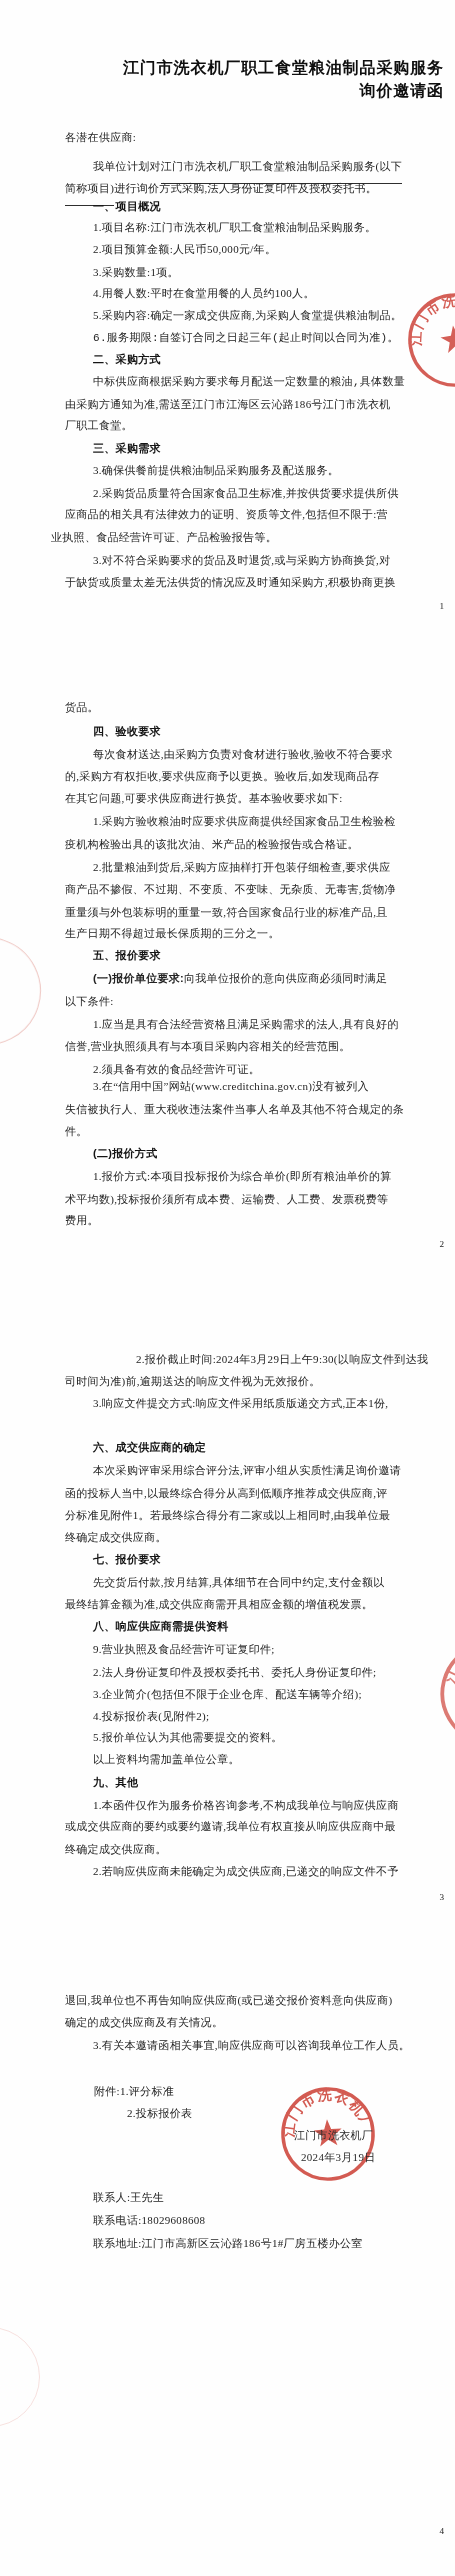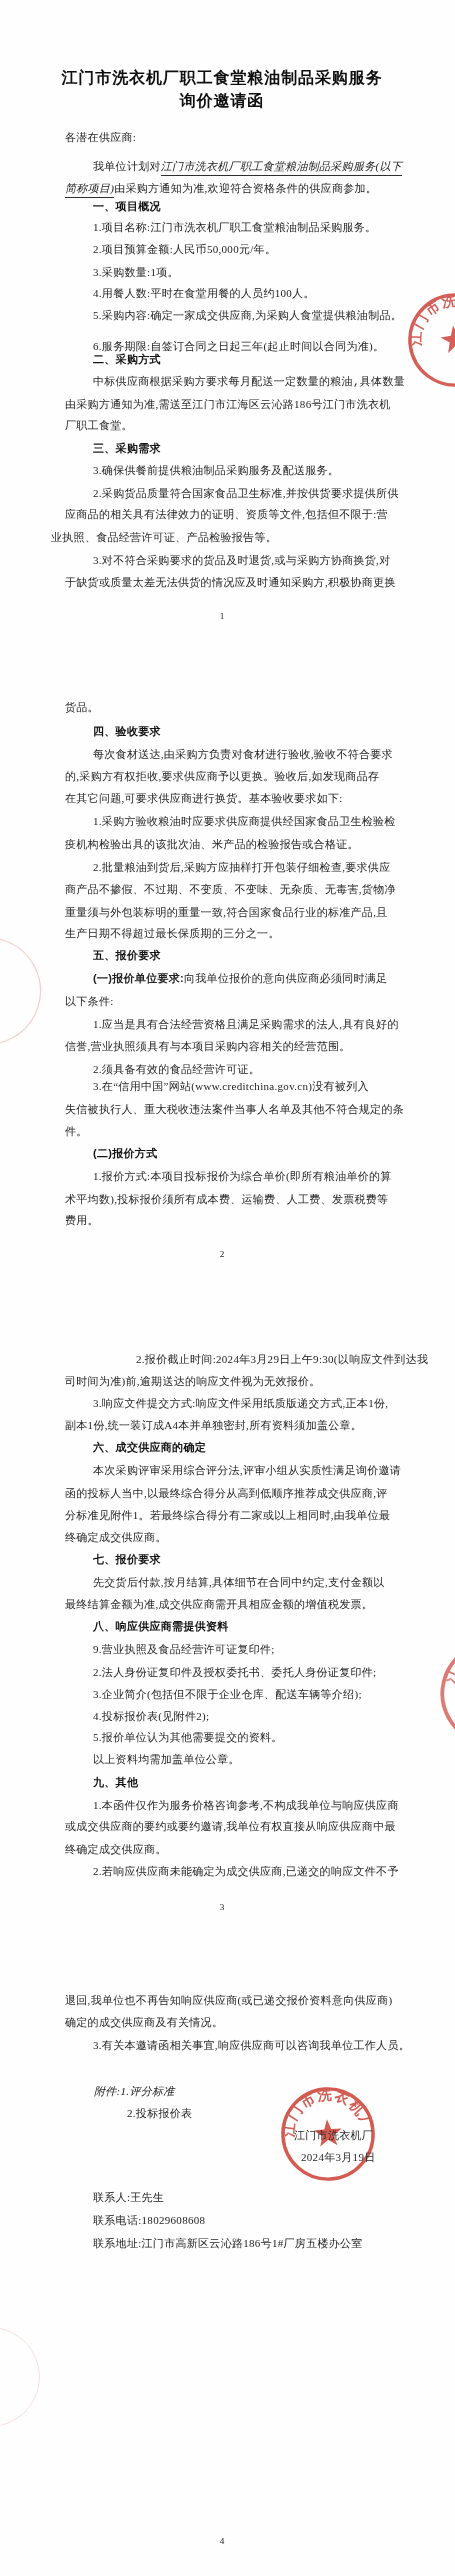--- a/index.html
+++ b/index.html
@@ -6,32 +6,32 @@
   #doc{
     position:relative;width:456px;height:2576px;margin:0 auto;
     background:#fefefe;overflow:hidden;
     font-family:"Liberation Serif","DejaVu Serif",serif;
     color:#232323;
   }
   .ln{
     position:absolute;height:22.4px;line-height:22.4px;
     font-size:11px;letter-spacing:0.3px;white-space:nowrap;
   }
-  .ctr{left:0;width:444px;text-align:center;margin-top:10px;}
+  .ctr{left:0;width:444px;text-align:right;}
   .title{
     font-size:16px;font-weight:700;letter-spacing:0.9px;color:#0f0f0f;
     font-family:"Liberation Sans","DejaVu Sans",sans-serif;
   }
   .h{
     font-weight:700;color:#141414;
     font-family:"Liberation Sans","DejaVu Sans",sans-serif;
   }
   .pg{font-size:9.2px;letter-spacing:0;}
   .sign{color:#2a2a2a;}
-  .u{border-bottom:0.9px solid #2e2e2e;padding-bottom:3px;font-style:italic;}
+  .u{border-bottom:0.9px solid #2e2e2e;padding-bottom:11px;}
   .b{font-weight:700;font-family:"Liberation Sans","DejaVu Sans",sans-serif;}
   .stamp{position:absolute;pointer-events:none;}
   .stamp-a{left:406px;top:291px;width:98px;height:98px;opacity:.88;transform:rotate(-8deg);}
   .stamp-e{left:438px;top:1639px;width:109px;height:109px;opacity:.72;transform:rotate(14deg);}
   .stamp-b{left:279px;top:2085px;width:98px;height:98px;opacity:.9;transform:rotate(-4deg);}
   .ghost{
     position:absolute;border-radius:50%;pointer-events:none;
     border:1.7px solid rgba(209,88,76,0.30);
   }
   .ghost-c{left:-67px;top:937px;width:106px;height:106px;transform:rotate(18deg);
@@ -69,28 +69,28 @@
   <svg class="stamp stamp-b" viewBox="0 0 200 200">
       <use href="#seal"></use>
     </svg>
 
   <div class="ghost ghost-d"></div>
 
 <div class="ln title ctr" style="top: 57px;"><span>江门市洗衣机厂职工食堂粮油制品采购服务</span></div>
     <div class="ln title ctr" style="top: 80px;"><span>询价邀请函</span></div>
     <div class="ln" style="top: 126px; left: 65px;"><span>各潜在供应商:</span></div>
     <div class="ln" style="top: 155px; left: 93px;"><span>我单位计划对</span><span class="u">江门市洗衣机厂职工食堂粮油制品采购服务(以下</span></div>
-    <div class="ln" style="top: 177px; left: 65px;"><span class="u">简称项目)</span><span>由采购方通知为准,欢迎符合资格条件的供应商参加。</span></div>
+    <div class="ln" style="top: 177px; left: 65px;"><span class="u">简称项目)</span><span>进行询价方式采购,法人身份证复印件及授权委托书。</span></div>
     <div class="ln h" style="top: 195px; left: 93px;"><span>一、项目概况</span></div>
     <div class="ln" style="top: 216px; left: 93px;"><span>1.项目名称:江门市洗衣机厂职工食堂粮油制品采购服务。</span></div>
     <div class="ln" style="top: 238px; left: 93px;"><span>2.项目预算金额:人民币50,000元/年。</span></div>
     <div class="ln" style="top: 261px; left: 93px;"><span>3.采购数量:1项。</span></div>
     <div class="ln" style="top: 282px; left: 93px;"><span>4.用餐人数:平时在食堂用餐的人员约100人。</span></div>
     <div class="ln" style="top: 304px; left: 93px;"><span>5.采购内容:确定一家成交供应商,为采购人食堂提供粮油制品。</span></div>
-    <div class="ln" style="top: 335px; left: 93px;"><span>6.服务期限:自签订合同之日起三年(起止时间以合同为准)。</span></div>
+    <div class="ln" style="top: 327px; left: 93px; font-family: Liberation Mono, monospace;"><span>6.服务期限:自签订合同之日起三年(起止时间以合同为准)。</span></div>
     <div class="ln h" style="top: 348px; left: 93px;"><span>二、采购方式</span></div>
     <div class="ln" style="top: 371px; left: 93px; font-family: Liberation Mono, monospace;"><span>中标供应商根据采购方要求每月配送一定数量的粮油,具体数量</span></div>
     <div class="ln" style="top: 393px; left: 65px;"><span>由采购方通知为准,需送至江门市江海区云沁路186号江门市洗衣机</span></div>
     <div class="ln" style="top: 414px; left: 65px;"><span>厂职工食堂。</span></div>
     <div class="ln h" style="top: 437px; left: 93px;"><span>三、采购需求</span></div>
     <div class="ln" style="top: 459px; left: 93px;"><span>3.确保供餐前提供粮油制品采购服务及配送服务。</span></div>
     <div class="ln" style="top: 482px; left: 93px;"><span>2.采购货品质量符合国家食品卫生标准,并按供货要求提供所供</span></div>
     <div class="ln" style="top: 503px; left: 65px;"><span>应商品的相关具有法律效力的证明、资质等文件,包括但不限于:营</span></div>
     <div class="ln" style="top: 526px; left: 51px;"><span>业执照、食品经营许可证、产品检验报告等。</span></div>
     <div class="ln" style="top: 549px; left: 93px;"><span>3.对不符合采购要求的货品及时退货,或与采购方协商换货,对</span></div>
@@ -117,21 +117,20 @@
     <div class="ln" style="top: 1098px; left: 65px;"><span>失信被执行人、重大税收违法案件当事人名单及其他不符合规定的条</span></div>
     <div class="ln" style="top: 1120px; left: 65px;"><span>件。</span></div>
     <div class="ln h" style="top: 1142px; left: 93px;"><span>(二)报价方式</span></div>
     <div class="ln" style="top: 1165px; left: 93px;"><span>1.报价方式:本项目投标报价为综合单价(即所有粮油单价的算</span></div>
     <div class="ln" style="top: 1188px; left: 65px;"><span>术平均数),投标报价须所有成本费、运输费、人工费、发票税费等</span></div>
     <div class="ln" style="top: 1209px; left: 65px;"><span>费用。</span></div>
     <div class="ln pg ctr" style="top: 1233px;"><span>2</span></div>
     <div class="ln" style="top: 1348px; left: 93px; margin-left: 43px;"><span>2.报价截止时间:2024年3月29日上午9:30(以响应文件到达我</span></div>
     <div class="ln" style="top: 1370px; left: 65px;"><span>司时间为准)前,逾期送达的响应文件视为无效报价。</span></div>
     <div class="ln" style="top: 1392px; left: 93px;"><span>3.响应文件提交方式:响应文件采用纸质版递交方式,正本1份,</span></div>
-    <div class="ln" style="top: 1414px; left: 65px;"><span>副本1份,统一装订成A4本并单独密封,所有资料须加盖公章。</span></div>
     <div class="ln h" style="top: 1436px; left: 93px;"><span>六、成交供应商的确定</span></div>
     <div class="ln" style="top: 1459px; left: 93px;"><span>本次采购评审采用综合评分法,评审小组从实质性满足询价邀请</span></div>
     <div class="ln" style="top: 1482px; left: 65px;"><span>函的投标人当中,以最终综合得分从高到低顺序推荐成交供应商,评</span></div>
     <div class="ln" style="top: 1504px; left: 65px;"><span>分标准见附件1。若最终综合得分有二家或以上相同时,由我单位最</span></div>
     <div class="ln" style="top: 1526px; left: 65px;"><span>终确定成交供应商。</span></div>
     <div class="ln h" style="top: 1548px; left: 93px;"><span>七、报价要求</span></div>
     <div class="ln" style="top: 1571px; left: 93px;"><span>先交货后付款,按月结算,具体细节在合同中约定,支付金额以</span></div>
     <div class="ln" style="top: 1593px; left: 65px;"><span>最终结算金额为准,成交供应商需开具相应金额的增值税发票。</span></div>
     <div class="ln h" style="top: 1615px; left: 93px;"><span>八、响应供应商需提供资料</span></div>
     <div class="ln" style="top: 1638px; left: 93px;"><span>9.营业执照及食品经营许可证复印件;</span></div>
@@ -142,21 +141,21 @@
     <div class="ln" style="top: 1748px; left: 93px;"><span>以上资料均需加盖单位公章。</span></div>
     <div class="ln h" style="top: 1771px; left: 93px;"><span>九、其他</span></div>
     <div class="ln" style="top: 1794px; left: 93px;"><span>1.本函件仅作为服务价格咨询参考,不构成我单位与响应供应商</span></div>
     <div class="ln" style="top: 1815px; left: 65px;"><span>或成交供应商的要约或要约邀请,我单位有权直接从响应供应商中最</span></div>
     <div class="ln" style="top: 1838px; left: 65px;"><span>终确定成交供应商。</span></div>
     <div class="ln" style="top: 1860px; left: 93px;"><span>2.若响应供应商未能确定为成交供应商,已递交的响应文件不予</span></div>
     <div class="ln pg ctr" style="top: 1886px;"><span>3</span></div>
     <div class="ln" style="top: 1989px; left: 65px;"><span>退回,我单位也不再告知响应供应商(或已递交报价资料意向供应商)</span></div>
     <div class="ln" style="top: 2011px; left: 65px;"><span>确定的成交供应商及有关情况。</span></div>
     <div class="ln" style="top: 2034px; left: 93px;"><span>3.有关本邀请函相关事宜,响应供应商可以咨询我单位工作人员。</span></div>
-    <div class="ln" style="top: 2080px; left: 94px; font-style: italic;"><span>附件:1.评分标准</span></div>
+    <div class="ln" style="top: 2080px; left: 94px;"><span>附件:1.评分标准</span></div>
     <div class="ln" style="top: 2102px; left: 127px;"><span>2.投标报价表</span></div>
     <div class="ln sign" style="top: 2124px; left: 294px;"><span>江门市洗衣机厂</span></div>
     <div class="ln sign" style="top: 2146px; left: 301px;"><span>2024年3月19日</span></div>
     <div class="ln" style="top: 2186px; left: 93px;"><span>联系人:王先生</span></div>
     <div class="ln" style="top: 2209px; left: 93px;"><span>联系电话:18029608608</span></div>
     <div class="ln" style="top: 2232px; left: 93px;"><span>联系地址:江门市高新区云沁路186号1#厂房五楼办公室</span></div>
     <div class="ln pg ctr" style="top: 2520px;"><span>4</span></div>
   </div>
 
 

